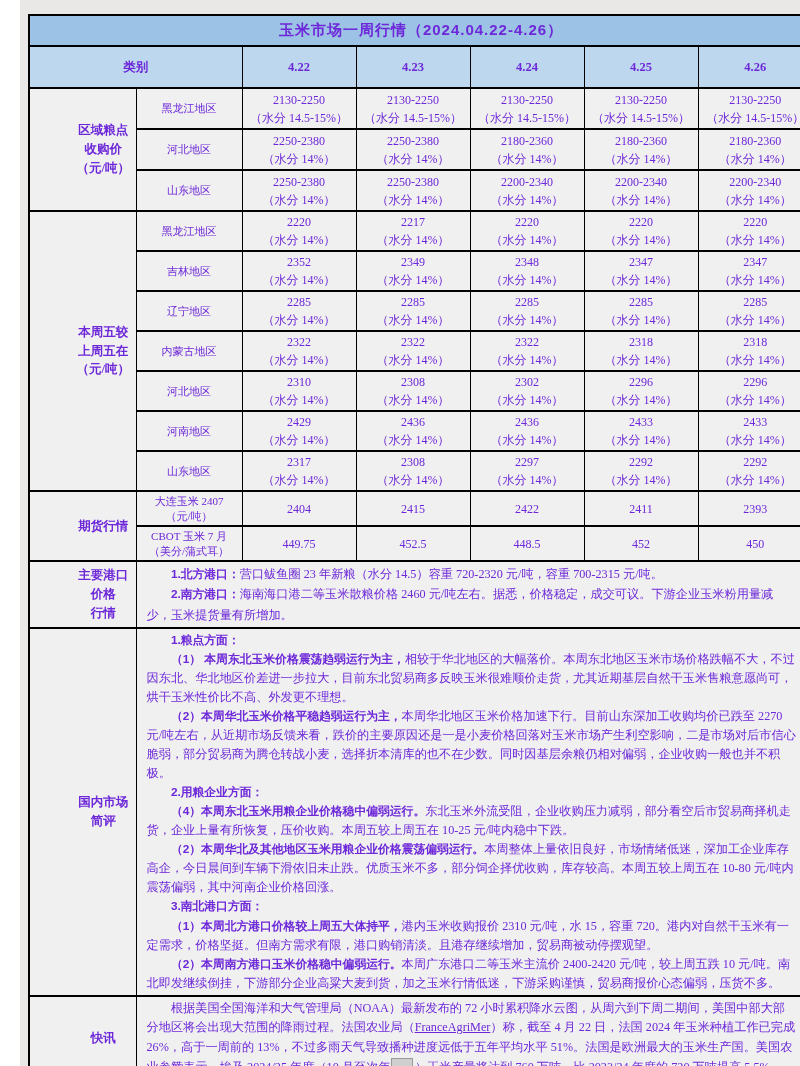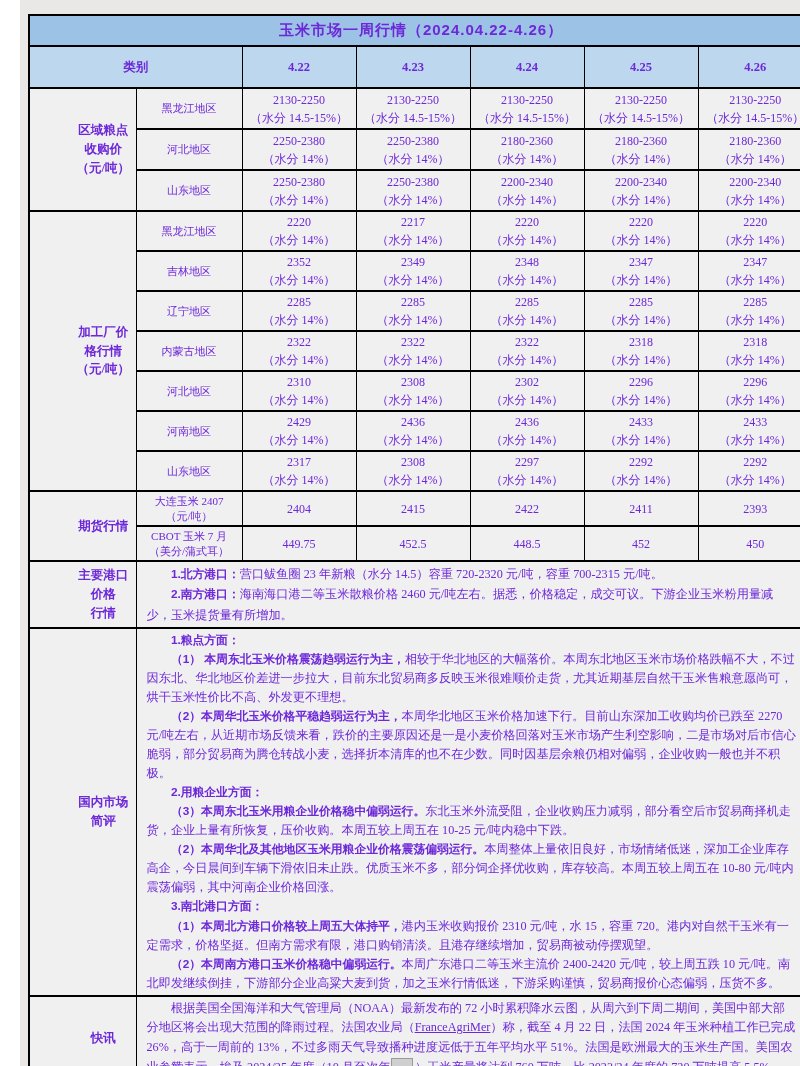--- a/index.html
+++ b/index.html
@@ -125,21 +125,21 @@
             <div>（水分 14%）</div>
           </td>
     <td class="val">
             <div>2200-2340</div>
             <div>（水分 14%）</div>
           </td>
   </tr>
 
   <tr class="r2">
     <th class="lbl" rowspan="7">
-      <div>加工厂价格行情</div>
+      <div>本周五较上周五在</div>
       <div>（元/吨）</div>
     </th>
     <td class="region">黑龙江地区</td>
     <td class="val">
             <div>2220</div>
             <div>（水分 14%）</div>
           </td>
     <td class="val">
             <div>2217</div>
             <div>（水分 14%）</div>
@@ -331,21 +331,21 @@
     </td>
   </tr>
 
   <tr style="height:335px">
     <th class="lbl">国内市场简评</th>
     <td class="textcell" colspan="6">
       <p><b>1.粮点方面：</b><span></span></p>
       <p><b>（1） 本周东北玉米价格震荡趋弱运行为主，</b><span>相较于华北地区的大幅落价。本周东北地区玉米市场价格跌幅不大，不过因东北、华北地区价差进一步拉大，目前东北贸易商多反映玉米很难顺价走货，尤其近期基层自然干玉米售粮意愿尚可，烘干玉米性价比不高、外发更不理想。</span></p>
       <p><b>（2）本周华北玉米价格平稳趋弱运行为主，</b><span>本周华北地区玉米价格加速下行。目前山东深加工收购均价已跌至 2270 元/吨左右，从近期市场反馈来看，跌价的主要原因还是一是小麦价格回落对玉米市场产生利空影响，二是市场对后市信心脆弱，部分贸易商为腾仓转战小麦，选择折本清库的也不在少数。同时因基层余粮仍相对偏弱，企业收购一般也并不积极。</span></p>
       <p><b>2.用粮企业方面：</b><span></span></p>
-      <p><b>（3）本周东北玉米用粮企业价格稳中偏弱运行。</b><span>东北玉米外流受阻，企业收购压力减弱，部分看空后市贸易商择机走货，企业上量有所恢复，压价收购。本周五较上周五在 10-25 元/吨内稳中下跌。</span></p>
+      <p><b>（4）本周东北玉米用粮企业价格稳中偏弱运行。</b><span>东北玉米外流受阻，企业收购压力减弱，部分看空后市贸易商择机走货，企业上量有所恢复，压价收购。本周五较上周五在 10-25 元/吨内稳中下跌。</span></p>
       <p><b>（2）本周华北及其他地区玉米用粮企业价格震荡偏弱运行。</b><span>本周整体上量依旧良好，市场情绪低迷，深加工企业库存高企，今日晨间到车辆下滑依旧未止跌。优质玉米不多，部分饲企择优收购，库存较高。本周五较上周五在 10-80 元/吨内震荡偏弱，其中河南企业价格回涨。</span></p>
       <p><b>3.南北港口方面：</b><span></span></p>
       <p><b>（1）本周北方港口价格较上周五大体持平，</b><span>港内玉米收购报价 2310 元/吨，水 15，容重 720。港内对自然干玉米有一定需求，价格坚挺。但南方需求有限，港口购销清淡。且港存继续增加，贸易商被动停摆观望。</span></p>
       <p><b>（2）本周南方港口玉米价格稳中偏弱运行。</b><span>本周广东港口二等玉米主流价 2400-2420 元/吨，较上周五跌 10 元/吨。南北即发继续倒挂，下游部分企业高粱大麦到货，加之玉米行情低迷，下游采购谨慎，贸易商报价心态偏弱，压货不多。</span></p>
     </td>
   </tr>
 
   <tr class="news-row" style="height:73px">
     <th class="lbl">快讯</th>
     <td class="textcell" colspan="6">

